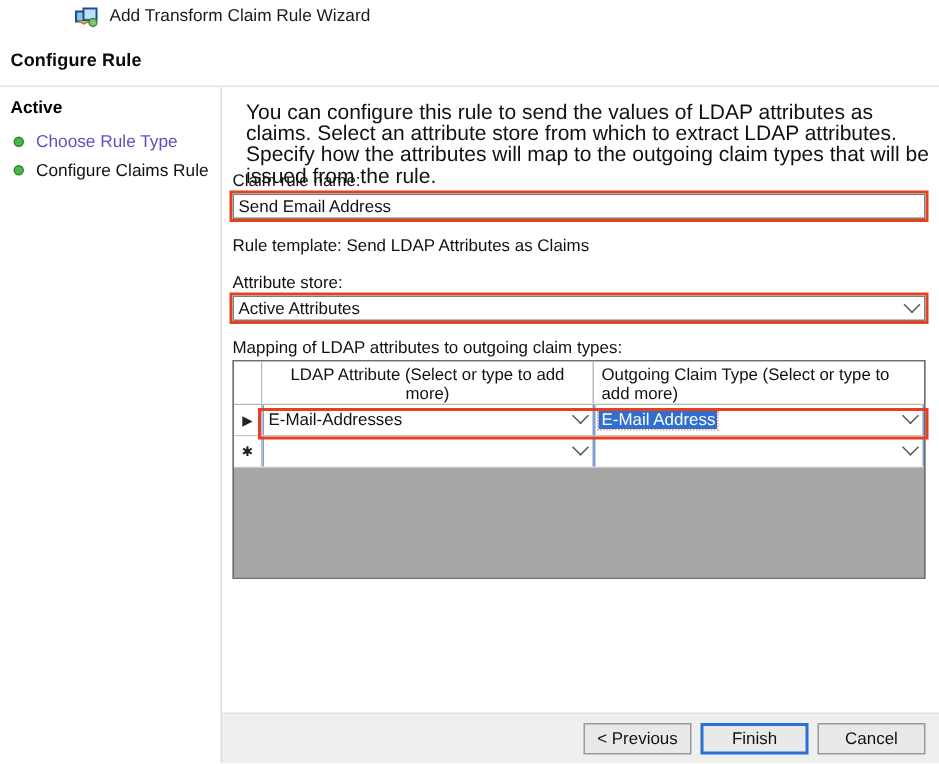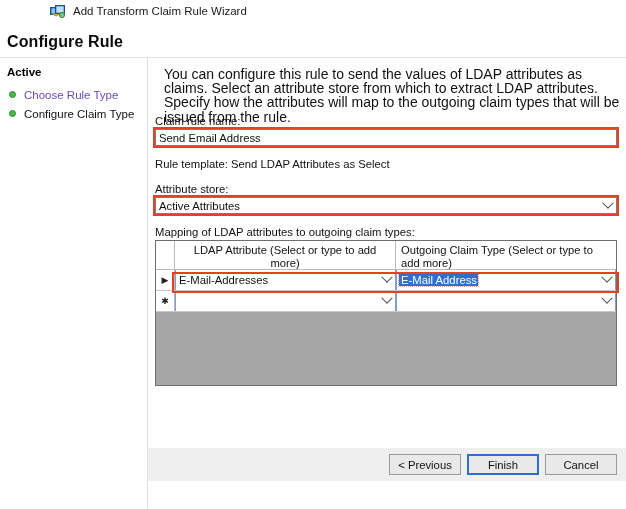--- a/index.html
+++ b/index.html
@@ -55,21 +55,21 @@
     justify-content: center;
     color: #202020;
     font-size: 13px;
     line-height: 1;
   }
 
   
   .page-heading {
     position: absolute;
     left: 7px; top: 33px;
-    font-size: 16px;
+    font-size: 12px;
     font-weight: bold;
     color: #0b0b0b;
     letter-spacing: .1px;
   }
 
   
   .head-rule {
     position: absolute;
     left: 0; top: 57px;
     width: 626px; height: 1px;
@@ -314,21 +314,21 @@
 
   
   .footer-rule {
     position: absolute;
     left: 148px; top: 475px;
     width: 478px; height: 1px;
     background: #e0e0e0;
   }
   .footer {
     position: absolute;
-    left: 148px; top: 448px;
+    left: 148px; top: 476px;
     width: 478px; height: 33px;
     background: #efefef;
     box-sizing: border-box;
   }
   .footer-inner {
     position: absolute;
     right: 9px; top: 6px;
     display: flex;
     gap: 6px;
   }
@@ -384,37 +384,37 @@
     <div class="steps-title">Active</div>
     <div class="steps-list">
 
       <div class="step-item">
         <span class="step-bullet"></span>
         <span class="step-label link">Choose Rule Type</span>
       </div>
 
       <div class="step-item">
         <span class="step-bullet"></span>
-        <span class="step-label current">Configure Claim Type</span>
+        <span class="step-label current">Configure Claims Rule</span>
       </div>
 
     </div>
   </div>
   <div class="steps-divider"></div>
 
   <div class="content-bg"></div>
   <div class="content">
 
     <div class="desc">You can configure this rule to send the values of LDAP attributes as claims. Select an attribute store from which to extract LDAP attributes. Specify how the attributes will map to the outgoing claim types that will be issued from the rule.</div>
 
     <div class="lbl lbl-claim-name">Claim rule name:</div>
     <div class="hl hl-name"></div>
     <input class="textbox" type="text" value="Send Email Address" style="">
 
-    <div class="lbl lbl-rule-tmpl">Rule template: Send LDAP Attributes as Select</div>
+    <div class="lbl lbl-rule-tmpl">Rule template: Send LDAP Attributes as Claims</div>
 
     <div class="lbl lbl-attr-store">Attribute store:</div>
     <div class="hl hl-store"></div>
     <div class="combo">
       <span class="combo-text">Active Attributes</span>
       <span class="combo-arrow">
           <span class="chev"></span>
         </span>
     </div>
 

